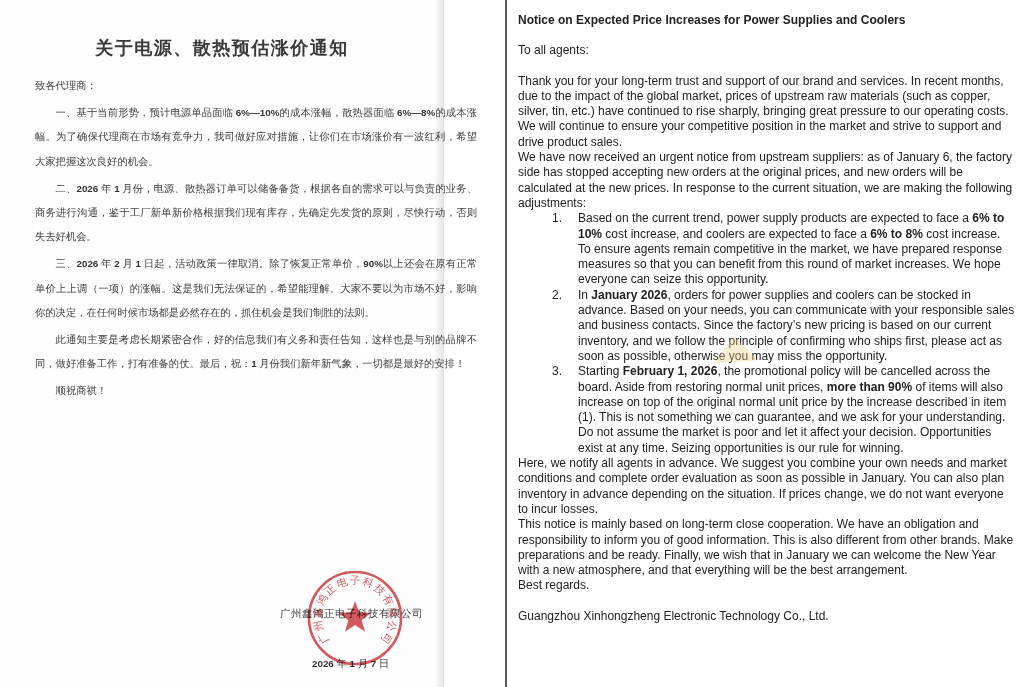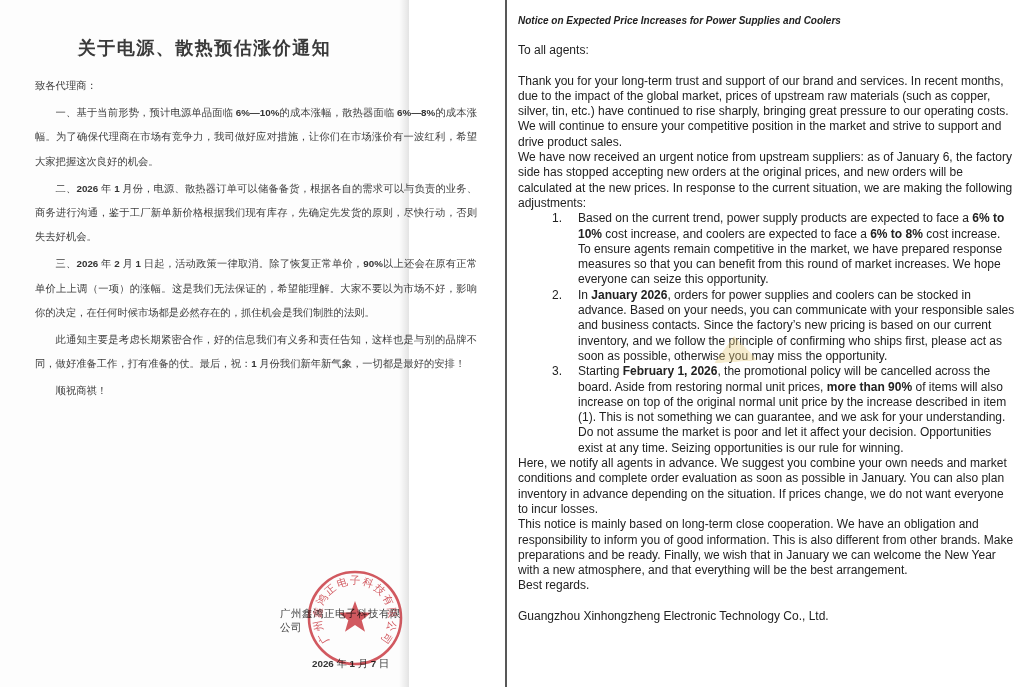--- a/index.html
+++ b/index.html
@@ -1,19 +1,19 @@
 <!DOCTYPE html>
 <html><head>
 <meta charset="utf-8">
 <style>
   html,body{margin:0;padding:0;}
   body{width:1024px;height:687px;background:#ffffff;overflow:hidden;position:relative;
        font-family:"Liberation Sans","DejaVu Sans",sans-serif;}
   
-  .left-page{position:absolute;left:0;top:0;width:409px;height:687px;background:#fdfdfd;}
+  .left-page{position:absolute;left:0;top:0;width:444px;height:687px;background:#fdfdfd;}
   .page-edge-shadow{position:absolute;right:0;top:0;width:10px;height:687px;
        background:linear-gradient(to right,rgba(0,0,0,0),rgba(0,0,0,0.10));}
   .cn-title{margin-top:36px;text-align:center;font-family:"Liberation Serif","DejaVu Serif",serif;
        font-weight:bold;font-size:18px;letter-spacing:1.5px;color:#3a3a3a;}
   .cn-body{margin:14px 30px 0 35px;width:442px;}
   .cnp{font-family:"Liberation Serif","DejaVu Serif",serif;font-size:10.3px;line-height:24.2px;
        color:#3e3e3e;text-align:justify;text-indent:2em;margin:0 0 3px 0;}
   .cnp.noind{text-indent:0;}
   .cnp .b,.cn-date .b{font-family:"Liberation Sans","DejaVu Sans",sans-serif;font-weight:bold;
        font-size:9.8px;color:#333;}
@@ -21,21 +21,21 @@
        font-size:10.5px;color:#3e3e3e;letter-spacing:0.5px;}
   .cn-date{position:absolute;left:312px;top:657px;font-family:"Liberation Serif","DejaVu Serif",serif;
        font-size:10.5px;color:#3a3a3a;}
   .stamp{position:absolute;left:291px;top:554px;width:128px;height:128px;
        mix-blend-mode:multiply;opacity:0.88;}
   
   .divider{position:absolute;left:505px;top:0;width:2px;height:687px;background:#585858;}
   
   .right-page{position:absolute;left:507px;top:0;width:517px;height:687px;background:#ffffff;
        box-sizing:border-box;padding:13px 8px 0 11px;font-size:12px;line-height:15.3px;color:#222;}
-  .en-title{font-weight:bold;font-size:10px;font-style:italic;}
+  .en-title{font-weight:bold;font-size:12px;}
   .enp{text-align:left;}
   .enp .b,.litext .b{font-weight:bold;}
   .gap{height:15px;}
   .enli{display:flex;}
   .enli .num{flex:none;width:26px;margin-left:34px;}
   .enli .litext{flex:1;}
   .highlight-mark{position:absolute;left:206px;top:336px;width:44px;height:26px;
        background:rgba(231,205,130,0.38);transform:rotate(-4deg);border-radius:3px;
        clip-path:polygon(50% 0,100% 100%,0 100%);}
 </style>

